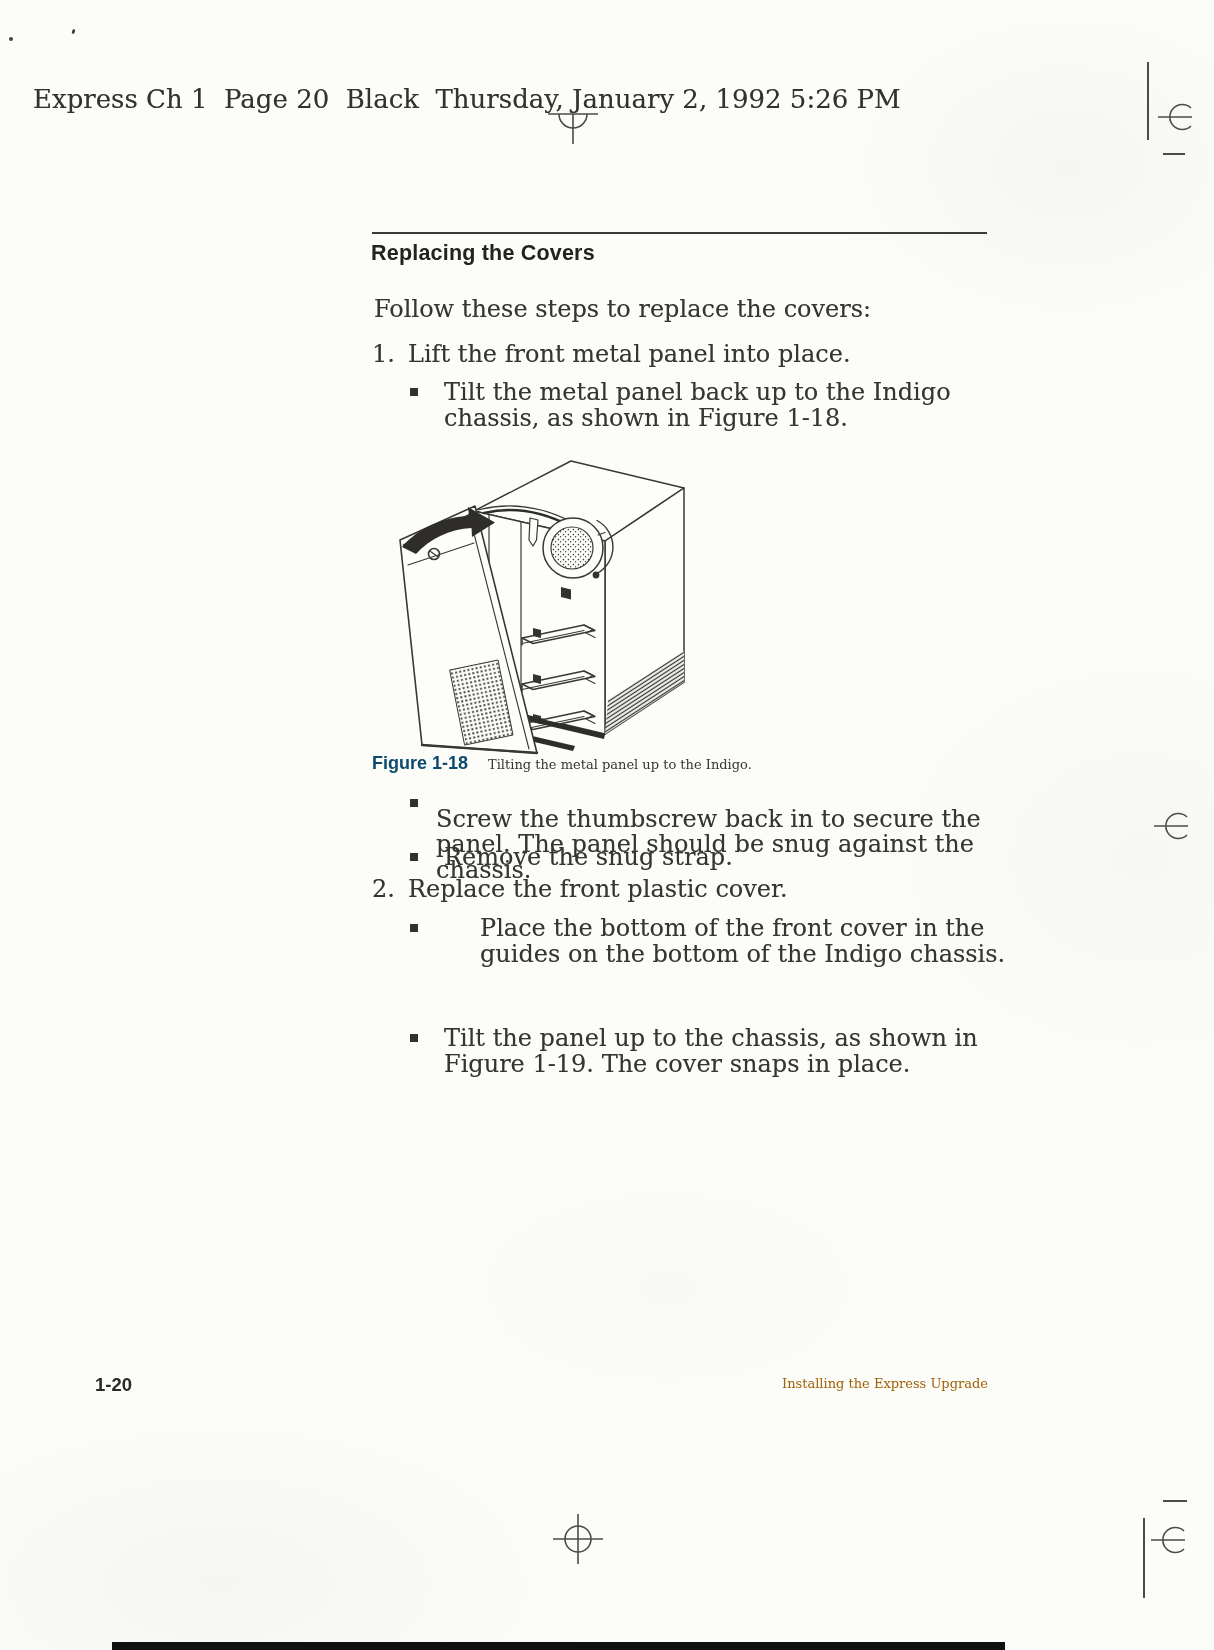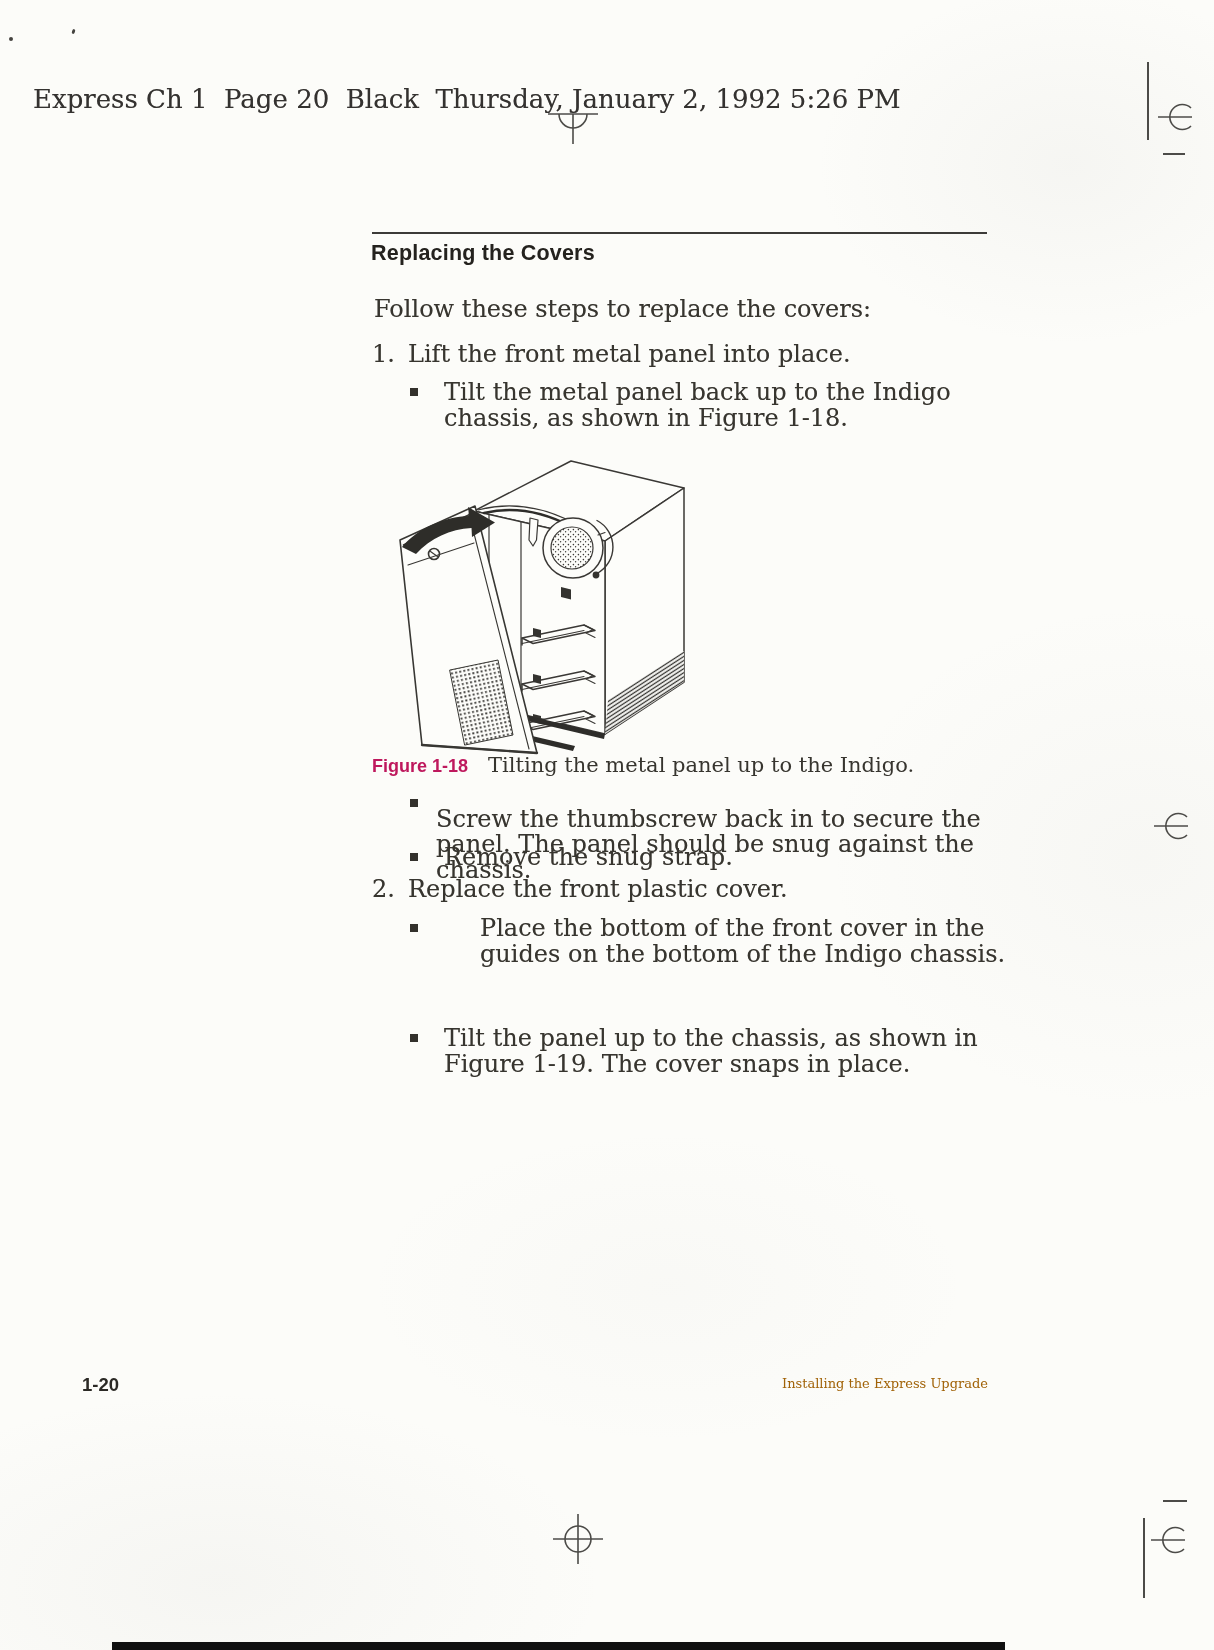--- a/index.html
+++ b/index.html
@@ -36,24 +36,24 @@
   .bullet{left:410px;top:0;width:630px;display:flex;}
   .bullet .sq{flex:0 0 auto;width:8px;height:8px;background:#33312c;margin:7.5px 0 0 0;}
   .bullet p{margin:0 0 0 26px;width:585px;}
   .b1{top:380px;}
   .b2{top:791px;flex-direction:column;}
   .b3{top:845px;}
   .b4{top:916px;gap:36px;}
   .b5{top:1026px;}
   .figure{left:372px;top:448px;}
   .caption{left:372px;top:753px;width:700px;}
-  .cap-label{font-family:"Liberation Sans",sans-serif;font-weight:700;font-size:18px;color:#be185d;}
-  .cap-text{font-size:21px;margin-left:20px;}
+  .cap-label{font-family:"Liberation Sans",sans-serif;font-weight:700;font-size:18px;color:#0c4a6e;}
+  .cap-text{font-size:13px;margin-left:20px;}
   .footer-num{
-    left:82px;top:1374px;font-family:"Liberation Sans",sans-serif;
+    left:95px;top:1374px;font-family:"Liberation Sans",sans-serif;
     font-weight:700;font-size:18.5px;color:#2b2925;
   }
   .footer-title{right:226px;top:1376px;font-size:13px;color:#a16207;}
   .vline{width:2px;background:#4c4b48;}
   .vl-top{left:1147px;top:62px;height:78px;}
   .vl-bot{left:1143px;top:1518px;height:80px;}
   .dash{height:2px;background:#4c4b48;}
   .d-top{left:1163px;top:153px;width:22px;}
   .d-bot{left:1163px;top:1500px;width:24px;}
   .reg{stroke:#4c4b48;stroke-width:1.6;fill:none;}

